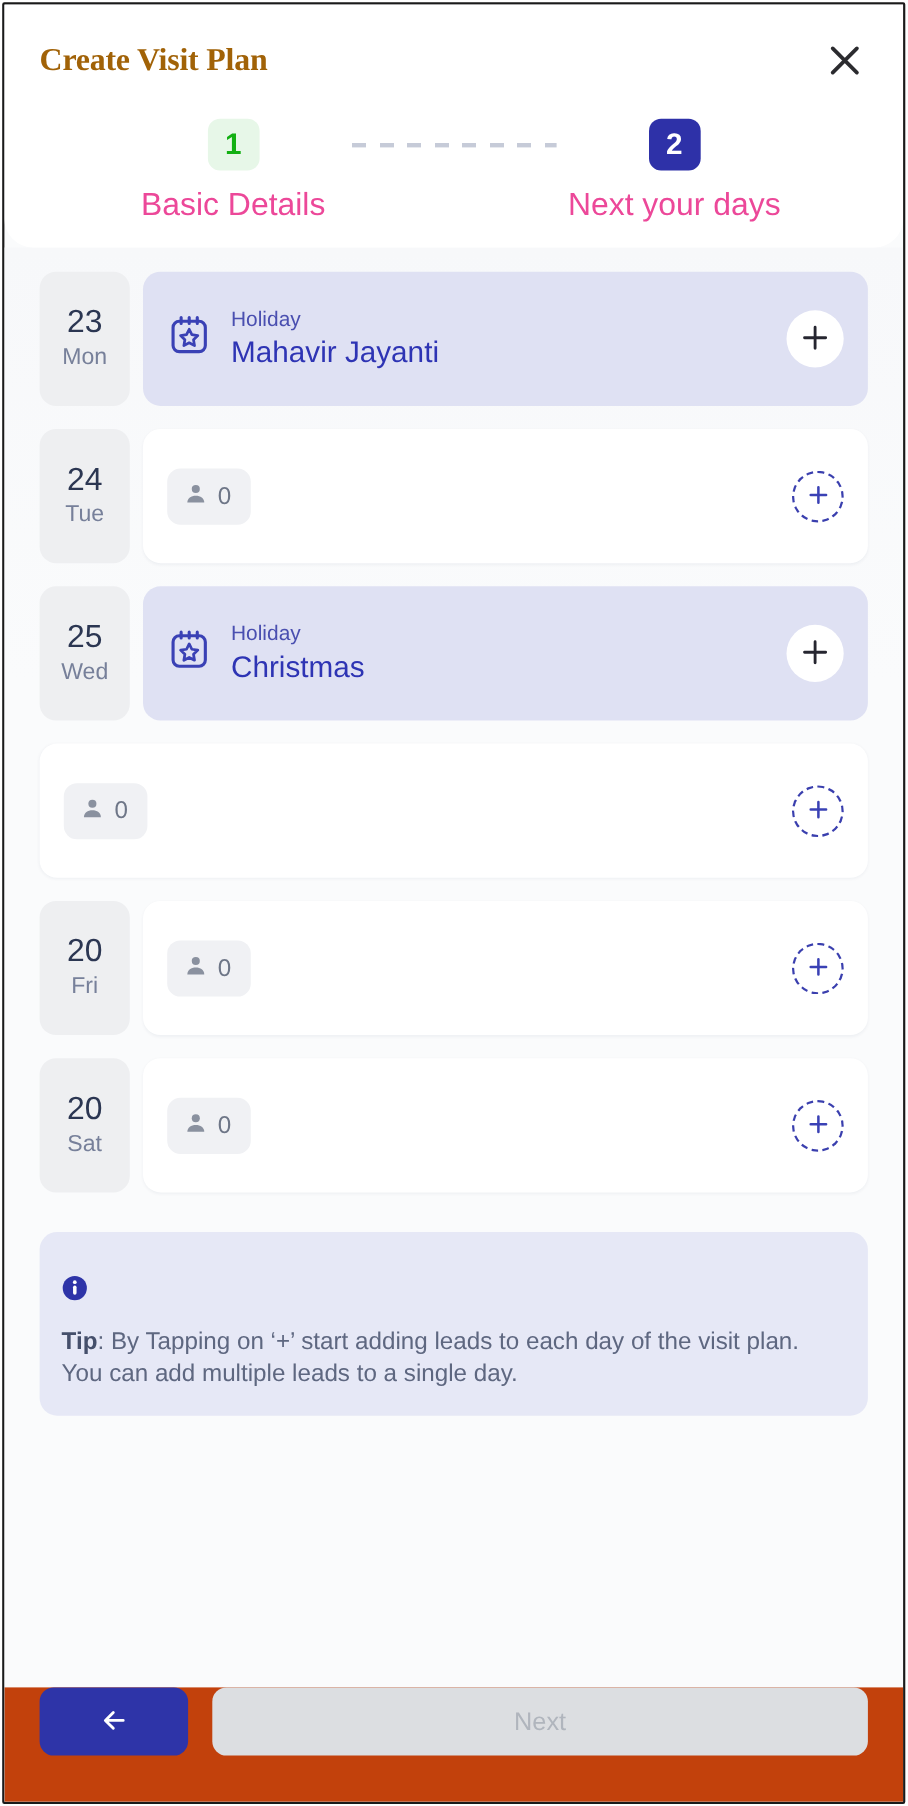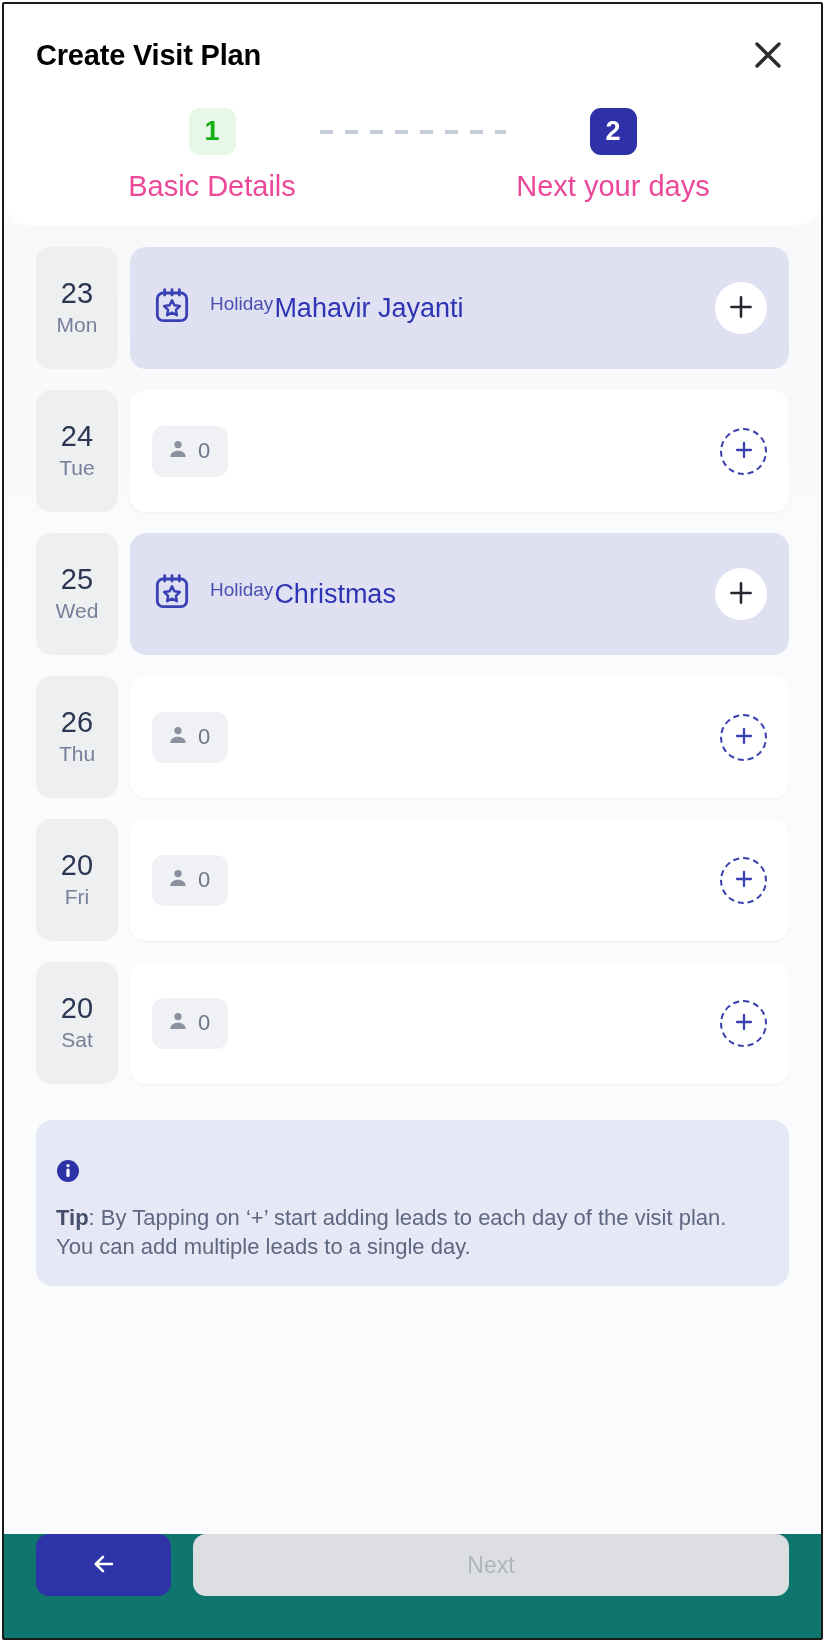--- a/index.html
+++ b/index.html
@@ -45,22 +45,23 @@
     display: flex;
     align-items: center;
     justify-content: space-between;
     padding: 28px 32px 0 32px;
     height: 74px;
   }
 
   .page-title {
     font-size: 29px;
     font-weight: bold;
-    color: #000000;
+    color: #a16207;
     letter-spacing: -0.2px;
+    font-family: Liberation Serif, serif;
   }
 
   .close-btn {
     width: 42px;
     height: 42px;
     display: flex;
     align-items: center;
     justify-content: center;
     cursor: pointer;
     background: none;
@@ -181,21 +182,21 @@
   
   .holiday-inner {
     display: flex;
     align-items: center;
     flex: 1 1 auto;
     gap: 18px;
   }
 
   .cal-icon { flex: 0 0 auto; display: block; }
 
-  .holiday-text { display: flex; flex-direction: row; gap: 1px; }
+  .holiday-text { display: flex; flex-direction: column; gap: 1px; }
 
   .holiday-kicker {
     font-size: 19px;
     color: #4a4fb0;
     line-height: 1.25;
   }
 
   .holiday-name {
     font-size: 27px;
     font-weight: normal;
@@ -267,21 +268,21 @@
     font-size: 22px;
     line-height: 1.33;
     color: #5e6780;
   }
 
   .tip-text b { color: #454f6b; font-weight: bold; }
 
   
   .footer {
     flex: 0 0 auto;
-    background: #0f766e;
+    background: #c2410c;
     display: flex;
     align-items: center;
     gap: 22px;
     padding: 0 32px 42px 32px;
   }
 
   .back-btn {
     flex: 0 0 135px;
     height: 62px;
     border-radius: 13px;
@@ -419,24 +420,20 @@
           <span>
             <svg width="26" height="26" viewBox="0 0 26 26">
               <path d="M13 3.4 V22.6 M3.4 13 H22.6" stroke="#262630" stroke-width="2.6" stroke-linecap="round"></path>
             </svg>
           </span>
         </button>
       </div>
     </div>
 
     <div class="day-row">
-      <div class="date-chip">
-        <div class="date-num">26</div>
-        <div class="date-dow">Thu</div>
-      </div>
       <div class="row-card">
         <div class="lead-badge">
           <span>
             <svg width="22" height="22" viewBox="0 0 24 24" fill="#8a919f">
               <circle cx="12" cy="7.2" r="4"></circle>
               <path d="M3.6 20.6c0-4.3 3.8-6.8 8.4-6.8s8.4 2.5 8.4 6.8z"></path>
             </svg>
           </span>
           <span class="lead-count">0</span>
         </div>

